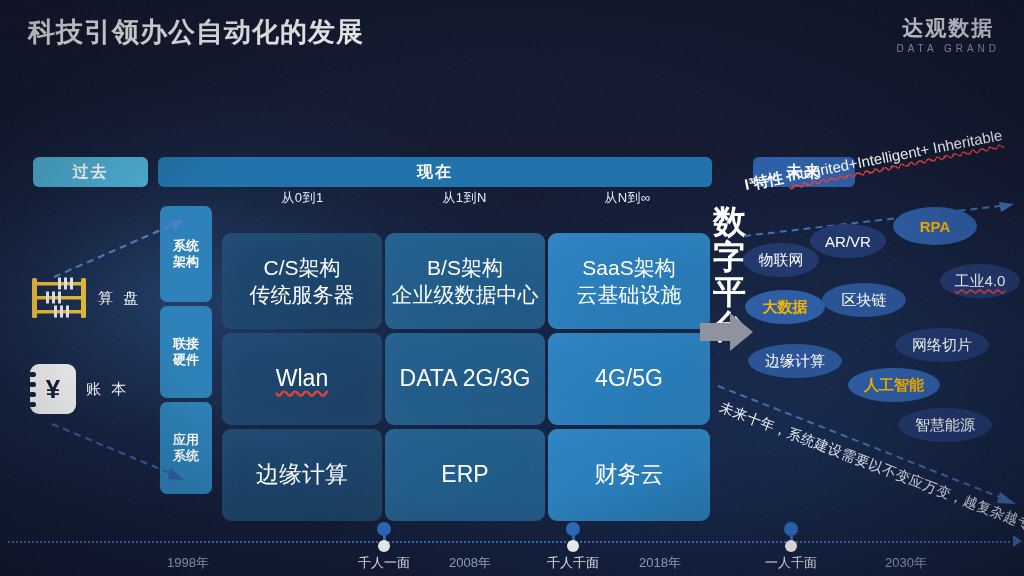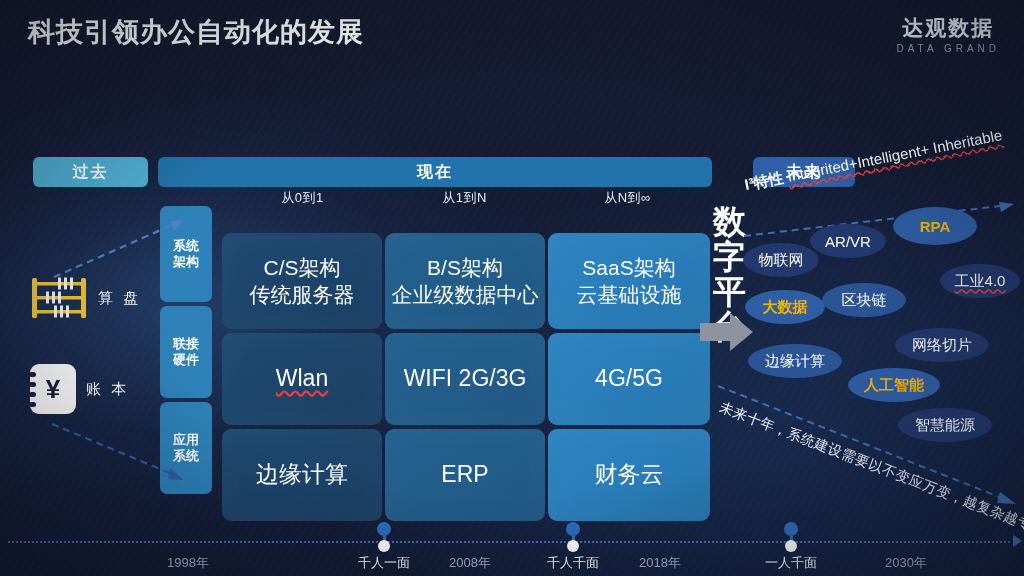--- a/index.html
+++ b/index.html
@@ -196,21 +196,21 @@
     <div class="ct">
       <span>B/S架构</span><br>
       <span>企业级数据中心</span>
     </div>
   </div>
 
   <div class="cell col-0 row-1">
     <div class="ct misspell">Wlan</div>
   </div>
   <div class="cell col-1 row-1">
-    <div class="ct">WIFI 2G/3G</div>
+    <div class="ct">DATA 2G/3G</div>
   </div>
   <div class="cell col-2 row-1">
     <div class="ct">4G/5G</div>
   </div>
 
   <div class="cell col-0 row-2">
     <div class="ct">边缘计算</div>
   </div>
   <div class="cell col-1 row-2">
     <div class="ct">ERP</div>

